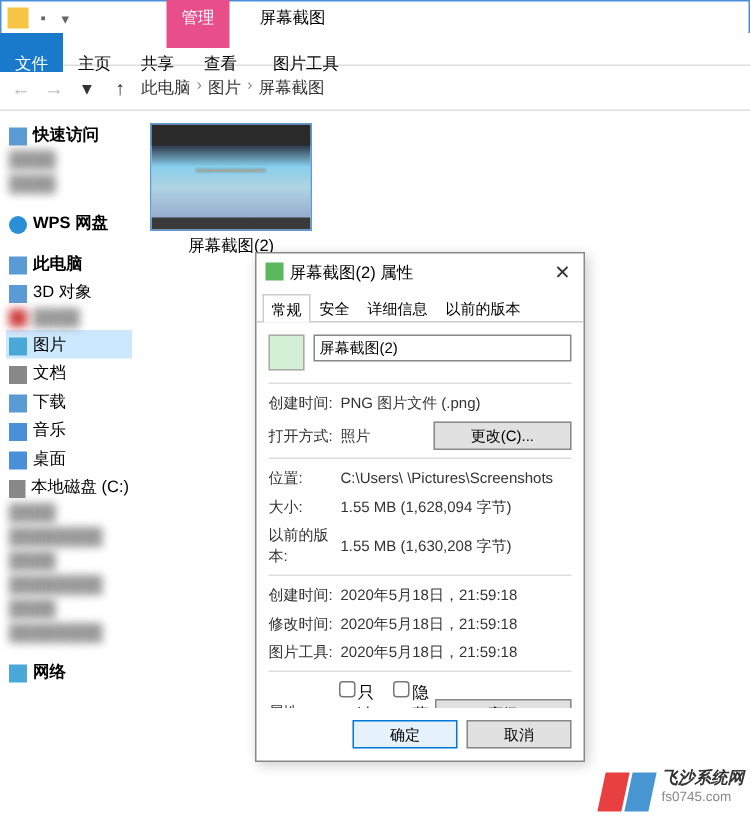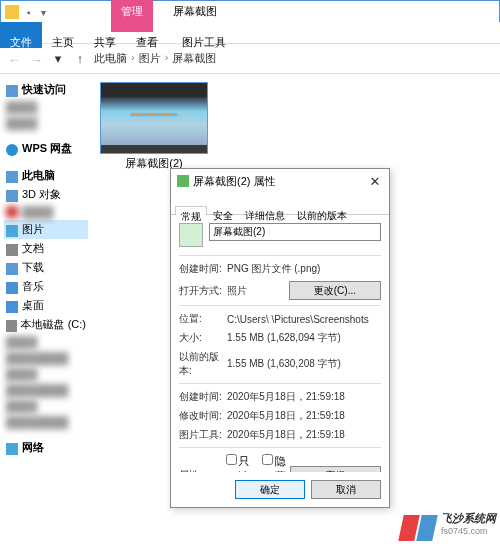--- a/index.html
+++ b/index.html
@@ -42,21 +42,21 @@
 .thumb-img::before{content:"";position:absolute;top:0;left:0;right:0;height:14px;background:#2a2a2a}
 .thumb-img::after{content:"";position:absolute;bottom:0;left:0;right:0;height:8px;background:#3a3a3a}
 .thumb-text{position:absolute;top:40%;left:0;right:0;font-size:7px;color:#ff9933;font-weight:bold;text-shadow:0 0 2px #000}
 .thumb-label{font-size:11px;margin-top:2px}
 .dialog{position:absolute;left:170px;top:168px;width:220px;height:340px;background:#fff;border:1px solid #888;box-shadow:2px 2px 8px rgba(0,0,0,0.2);display:flex;flex-direction:column}
 .dlg-title{height:24px;display:flex;align-items:center;padding:0 6px;justify-content:space-between}
 .dlg-title-left{display:flex;align-items:center;gap:4px}
 .dlg-ico{width:12px;height:12px;background:#5cb85c}
 .dlg-close{font-size:13px;color:#333;width:16px;text-align:center}
 .dlg-tabs{height:22px;display:flex;border-bottom:1px solid #ccc;padding-left:4px}
-.dlg-tab{padding:3px 5px;font-size:10px;border:1px solid transparent;border-bottom:none;margin-top:12px}
+.dlg-tab{padding:3px 5px;font-size:10px;border:1px solid transparent;border-bottom:none;margin-top:2px}
 .dlg-tab.active{border-color:#ccc;background:#fff;position:relative;top:1px}
 .dlg-body{flex:1;padding:8px 8px;font-size:10px;overflow:hidden}
 .dlg-row{display:flex;margin-bottom:5px;align-items:center}
 .dlg-row.sep{border-top:1px solid #ddd;padding-top:6px;margin-top:4px}
 .dlg-label{width:48px;color:#333;font-size:10px}
 .dlg-val{flex:1;font-size:10px;color:#333}
 .dlg-preview{display:flex;gap:6px;align-items:flex-start;margin-bottom:8px}
 .dlg-preview-img{width:24px;height:24px;background:#d4f0d4;border:1px solid #aaa}
 .dlg-name-input{flex:1;border:1px solid #888;padding:2px 3px;font-size:10px;height:18px}
 .dlg-btn{border:1px solid #888;background:#e1e1e1;padding:2px 24px;font-size:10px;height:19px}

